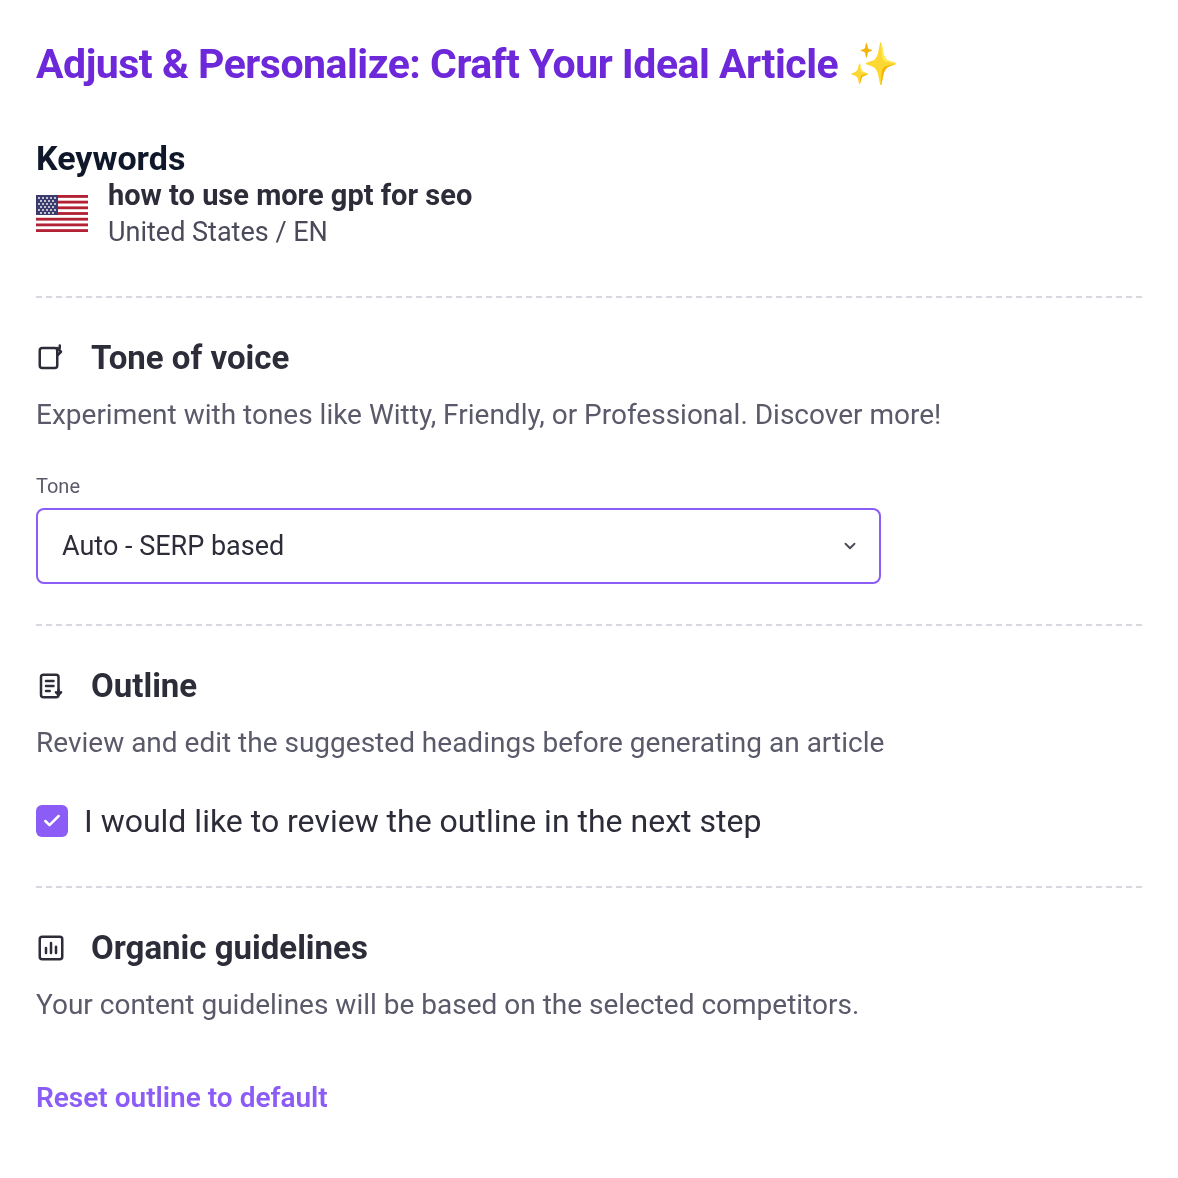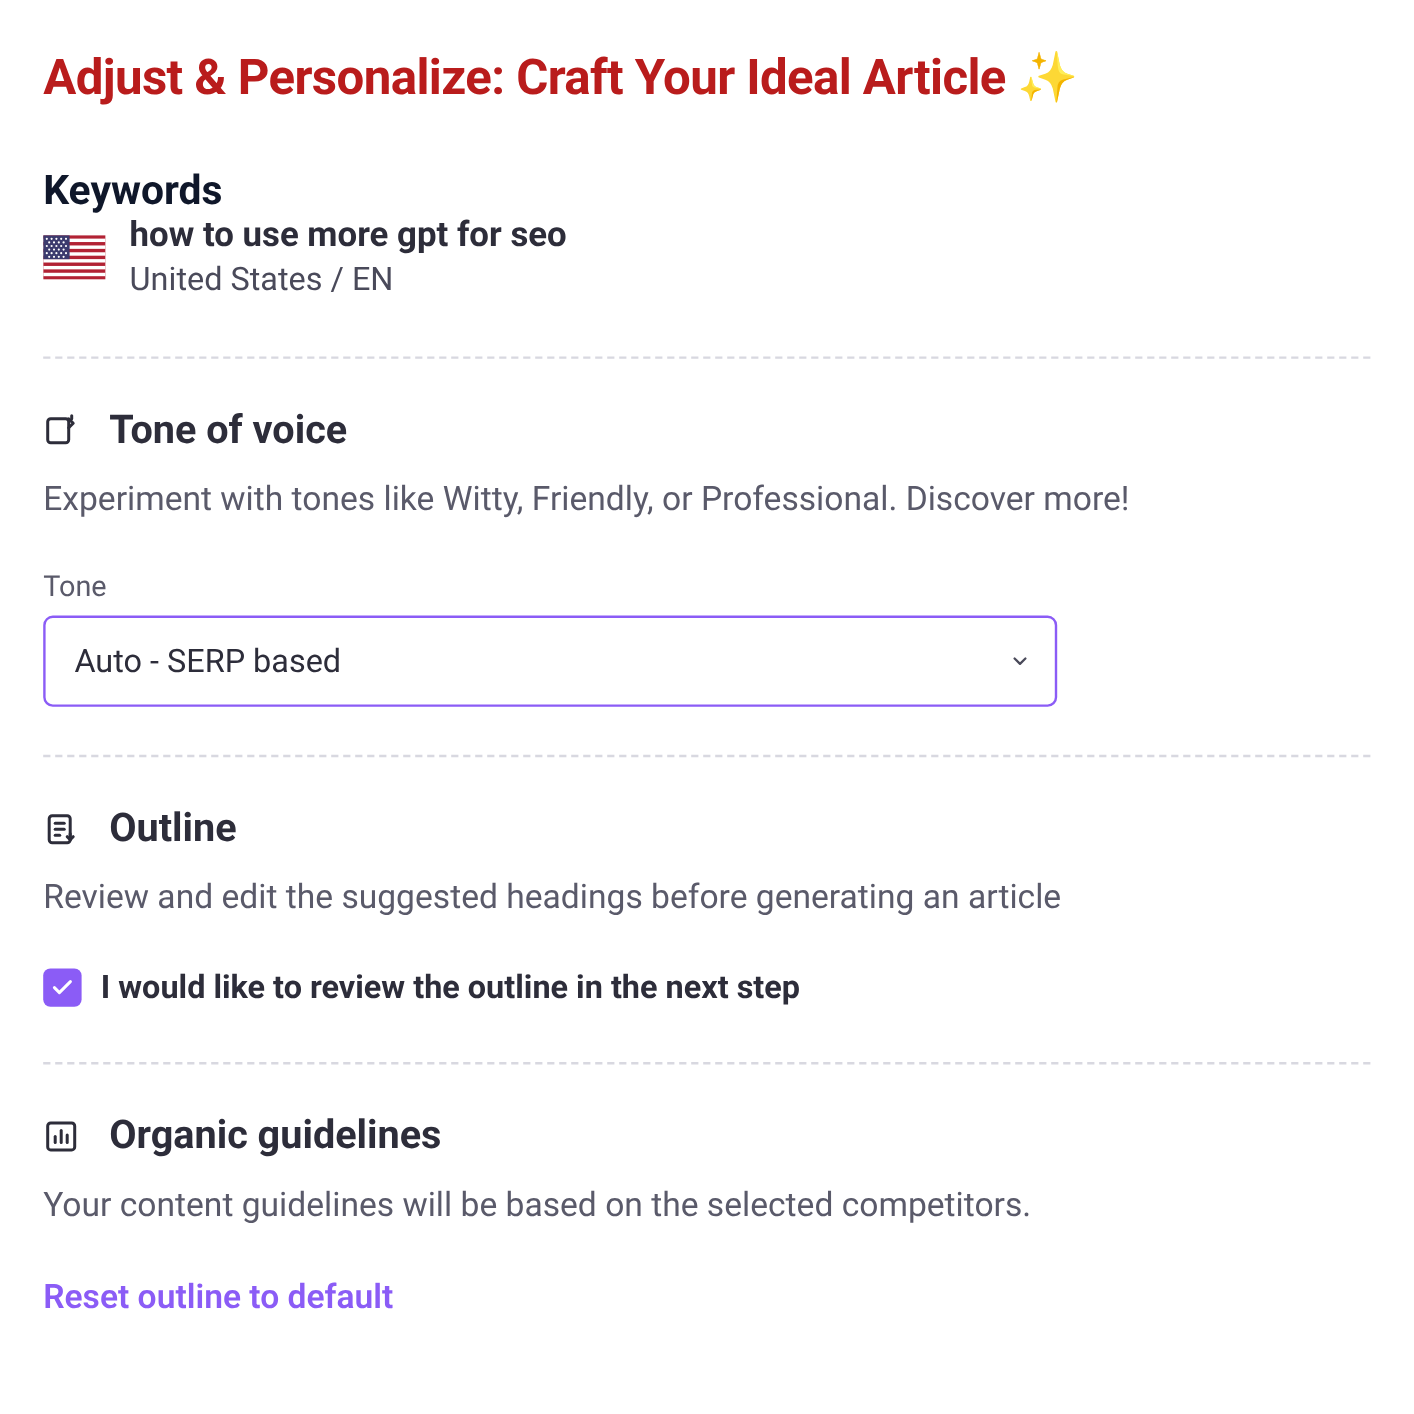--- a/index.html
+++ b/index.html
@@ -12,21 +12,21 @@
       font-family: -apple-system, BlinkMacSystemFont, 'Segoe UI', Roboto, Helvetica, Arial, sans-serif;
       background: #ffffff;
       color: #2d2d3a;
       padding: 40px 36px;
       width: 1178px;
     }
     
     .page-title {
       font-size: 41px;
       font-weight: 700;
-      color: #b91c1c;
+      color: #6d28d9;
       margin-bottom: 50px;
       letter-spacing: -0.5px;
     }
     
     .section-label {
       font-size: 34px;
       font-weight: 700;
       color: #0f172a;
     }
     
@@ -89,21 +89,21 @@
     
     .section-description {
       font-size: 28px;
       font-weight: 400;
       color: #5a5a6a;
       margin-bottom: 40px;
       line-height: 1.4;
     }
     
     .field-label {
-      font-size: 24px;
+      font-size: 20px;
       font-weight: 400;
       color: #5a5a6a;
       margin-bottom: 10px;
       display: block;
     }
     
     .select-wrapper {
       position: relative;
       width: 845px;
       margin-bottom: 40px;
@@ -153,36 +153,36 @@
       flex-shrink: 0;
     }
     
     .checkbox svg {
       width: 20px;
       height: 20px;
       color: #ffffff;
     }
     
     .checkbox-label {
-      font-size: 27px;
-      font-weight: 700;
+      font-size: 32px;
+      font-weight: 400;
       color: #2d2d3a;
     }
     
     .reset-link {
       font-size: 28px;
       font-weight: 600;
       color: #8b5cf6;
       cursor: pointer;
       margin-top: 40px;
       display: inline-block;
     }
     
     .competitors-section .section-description {
-      margin-bottom: 0;
+      margin-bottom: 16px;
     }
   </style>
 </head>
 <body>
 
 
 
 <h1 class="page-title">Adjust &amp; Personalize: Craft Your Ideal Article ✨</h1>
 
 <h2 class="section-label">Keywords</h2>

